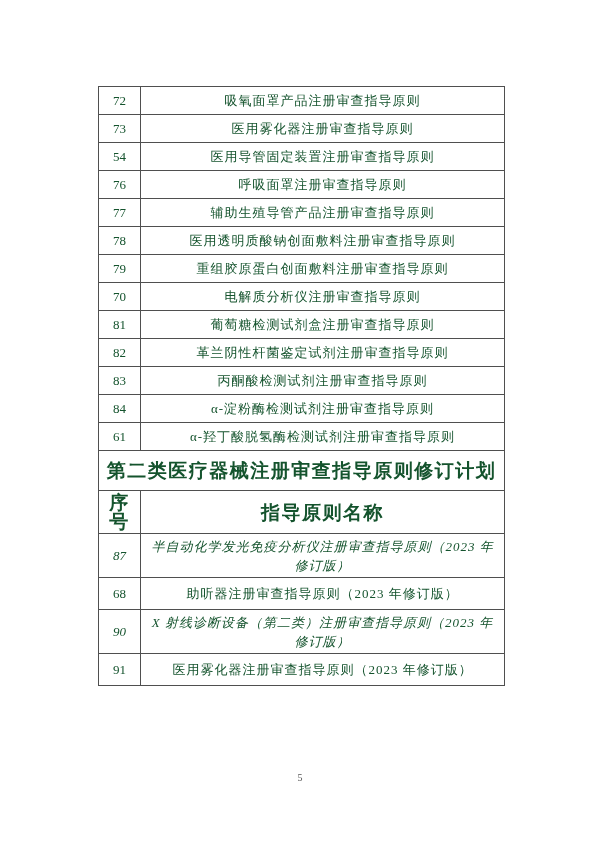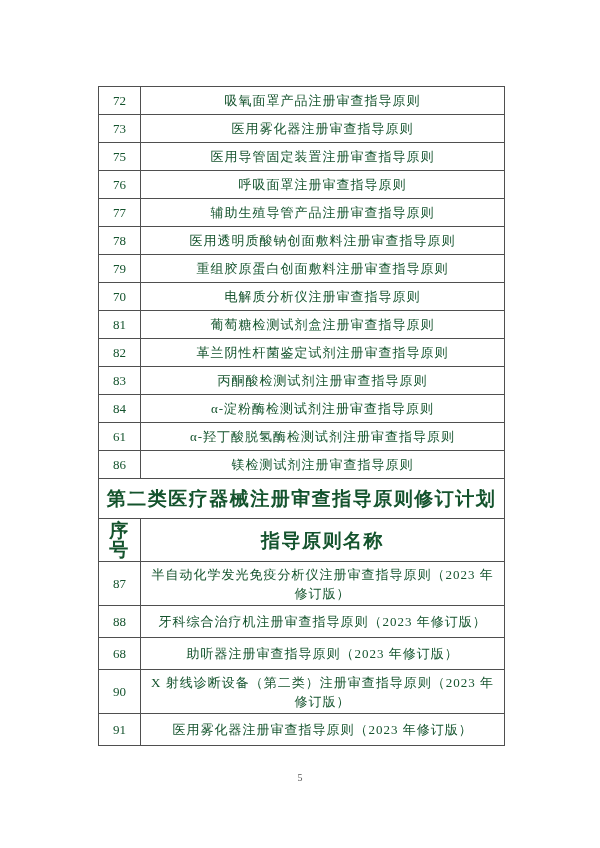--- a/index.html
+++ b/index.html
@@ -31,21 +31,21 @@
     text-align: center;
     font-size: 13px;
     line-height: 19px;
     overflow: hidden;
   }
   col.c-no   { width: 42px; }
   tr.r-std   { height: 28px; }
   tr.r-sect  { height: 40px; }
   tr.r-head  { height: 32px; }
   tr.r-std2  { height: 32px; }
-  tr.r-two   { height: 44px; }
+  tr.r-two   { height: 44px; font-style: italic; }
   td.no-cell {
     letter-spacing: 0;
     font-size: 13px;
   }
   td.name-cell {
     letter-spacing: 1px;
   }
   tr.r-sect td, tr.r-head td {
     font-weight: bold;
     letter-spacing: 1.5px;
@@ -75,21 +75,21 @@
     <tbody>
       <tr class="r-std">
         <td class="no-cell">72</td>
         <td class="name-cell">吸氧面罩产品注册审查指导原则</td>
       </tr>
       <tr class="r-std">
         <td class="no-cell">73</td>
         <td class="name-cell">医用雾化器注册审查指导原则</td>
       </tr>
       <tr class="r-std">
-        <td class="no-cell">75</td>
+        <td class="no-cell">54</td>
         <td class="name-cell">医用导管固定装置注册审查指导原则</td>
       </tr>
       <tr class="r-std">
         <td class="no-cell">76</td>
         <td class="name-cell">呼吸面罩注册审查指导原则</td>
       </tr>
       <tr class="r-std">
         <td class="no-cell">77</td>
         <td class="name-cell">辅助生殖导管产品注册审查指导原则</td>
       </tr>
@@ -118,40 +118,32 @@
         <td class="name-cell">丙酮酸检测试剂注册审查指导原则</td>
       </tr>
       <tr class="r-std">
         <td class="no-cell">84</td>
         <td class="name-cell">α-淀粉酶检测试剂注册审查指导原则</td>
       </tr>
       <tr class="r-std">
         <td class="no-cell">61</td>
         <td class="name-cell">α-羟丁酸脱氢酶检测试剂注册审查指导原则</td>
       </tr>
-      <tr class="r-std">
-        <td class="no-cell">86</td>
-        <td class="name-cell">镁检测试剂注册审查指导原则</td>
-      </tr>
 
       <tr class="r-sect">
         <td colspan="2">第二类医疗器械注册审查指导原则修订计划</td>
       </tr>
       <tr class="r-head">
         <td>序号</td>
         <td>指导原则名称</td>
       </tr>
 
       <tr class="r-two">
         <td class="no-cell">87</td>
         <td class="name-cell">半自动化学发光免疫分析仪注册审查指导原则（2023 年修订版）</td>
-      </tr>
-      <tr class="r-std2">
-        <td class="no-cell">88</td>
-        <td class="name-cell">牙科综合治疗机注册审查指导原则（2023 年修订版）</td>
       </tr>
       <tr class="r-std2">
         <td class="no-cell">68</td>
         <td class="name-cell">助听器注册审查指导原则（2023 年修订版）</td>
       </tr>
       <tr class="r-two">
         <td class="no-cell">90</td>
         <td class="name-cell">X 射线诊断设备（第二类）注册审查指导原则（2023 年修订版）</td>
       </tr>
       <tr class="r-std2">

